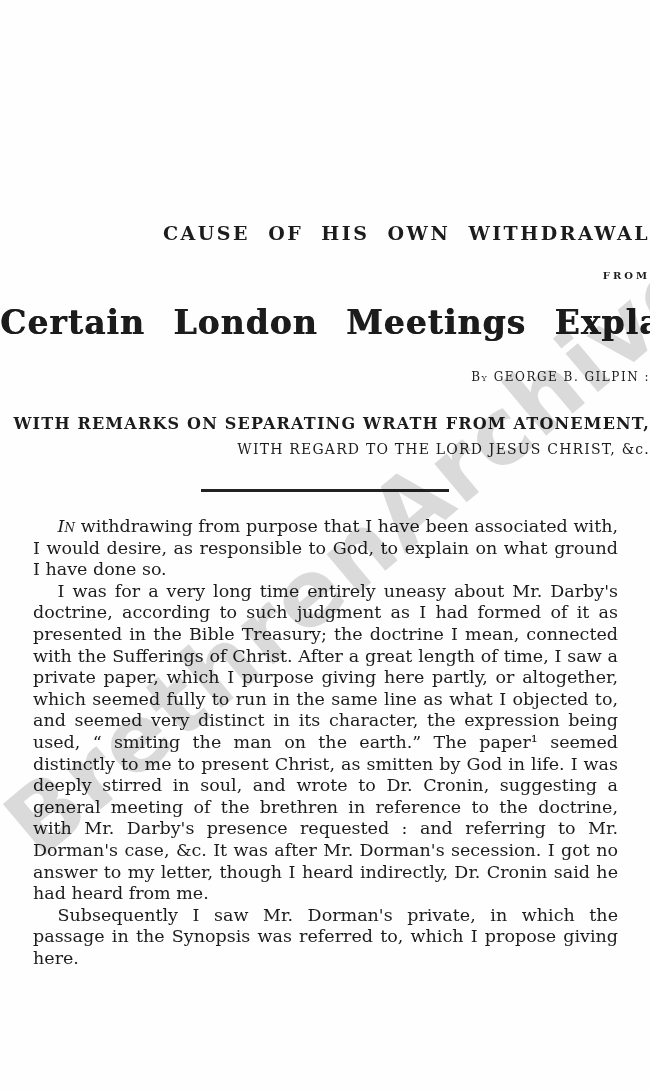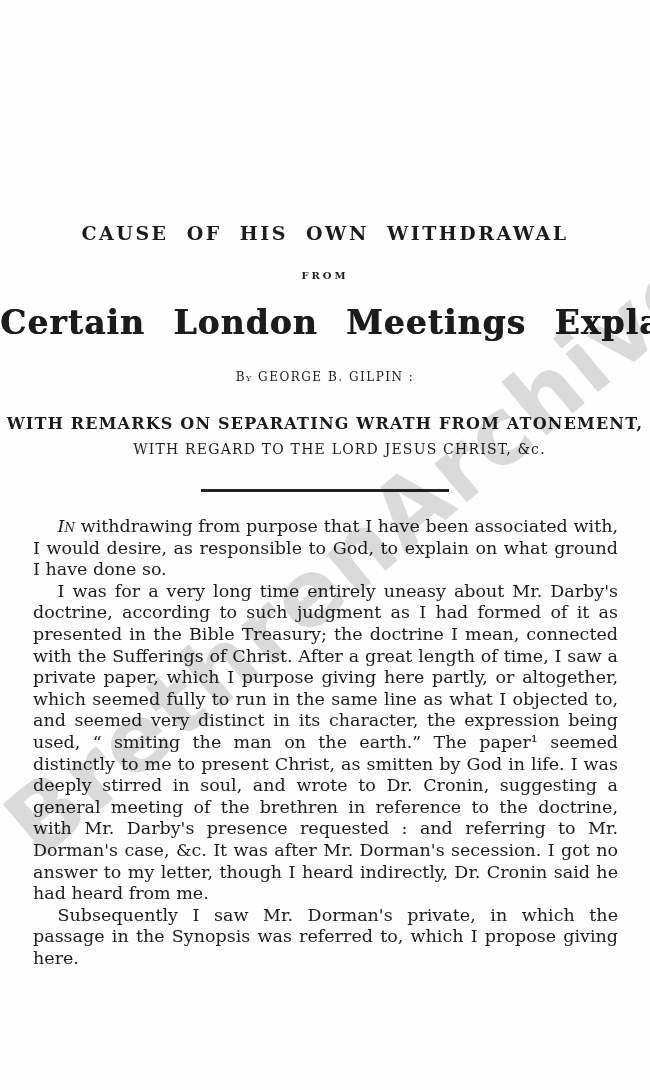--- a/index.html
+++ b/index.html
@@ -32,21 +32,21 @@
     color: rgba(190,190,190,0.55);
     mix-blend-mode: multiply;
     pointer-events: none;
     white-space: nowrap;
     z-index: 5;
   }
   .titleblock {
     position: relative;
     z-index: 2;
     padding-top: 222px;
-    text-align: center;
+    text-align: right;
   }
   .title-line {
     font-size: 19px;
     font-weight: bold;
     letter-spacing: 2.5px;
     word-spacing: 9px;
   }
   .from-line {
     margin-top: 26px;
     font-size: 10px;

